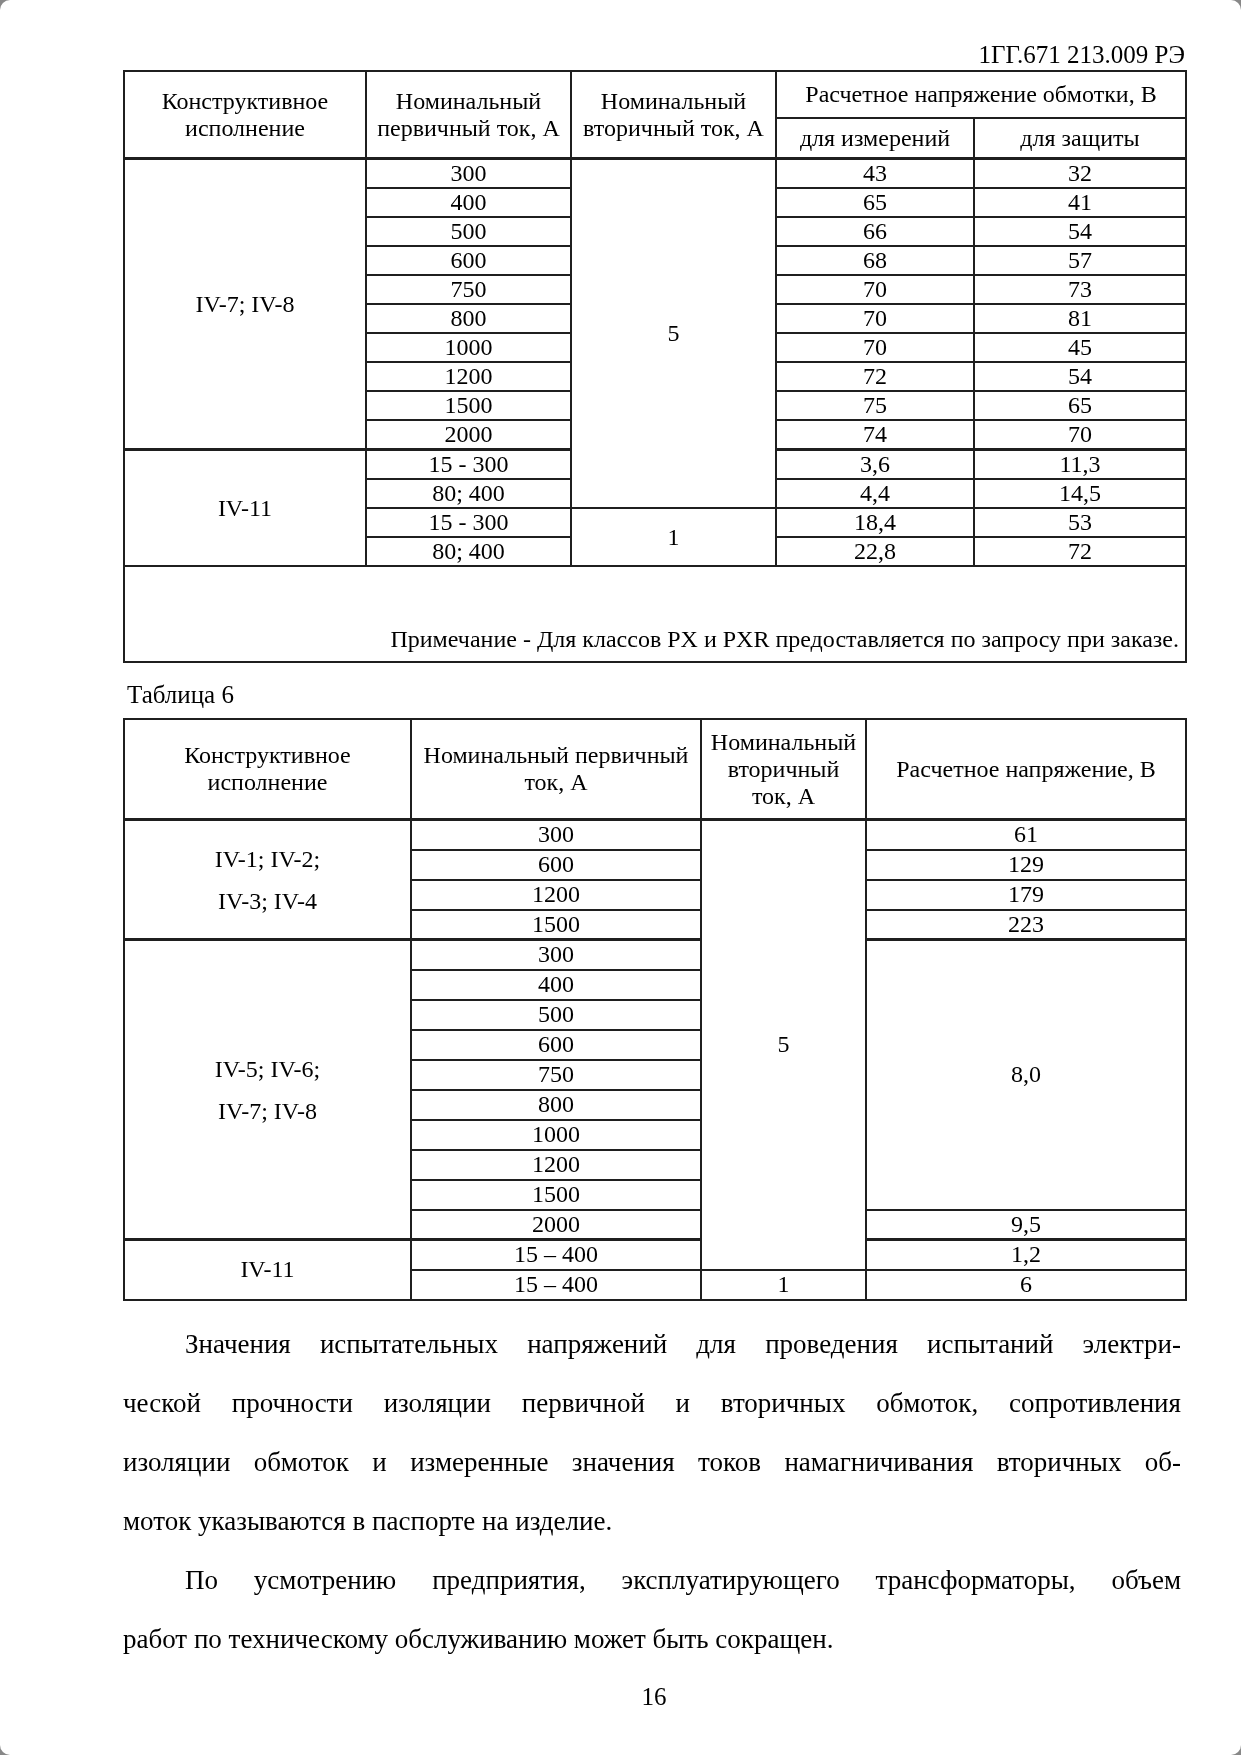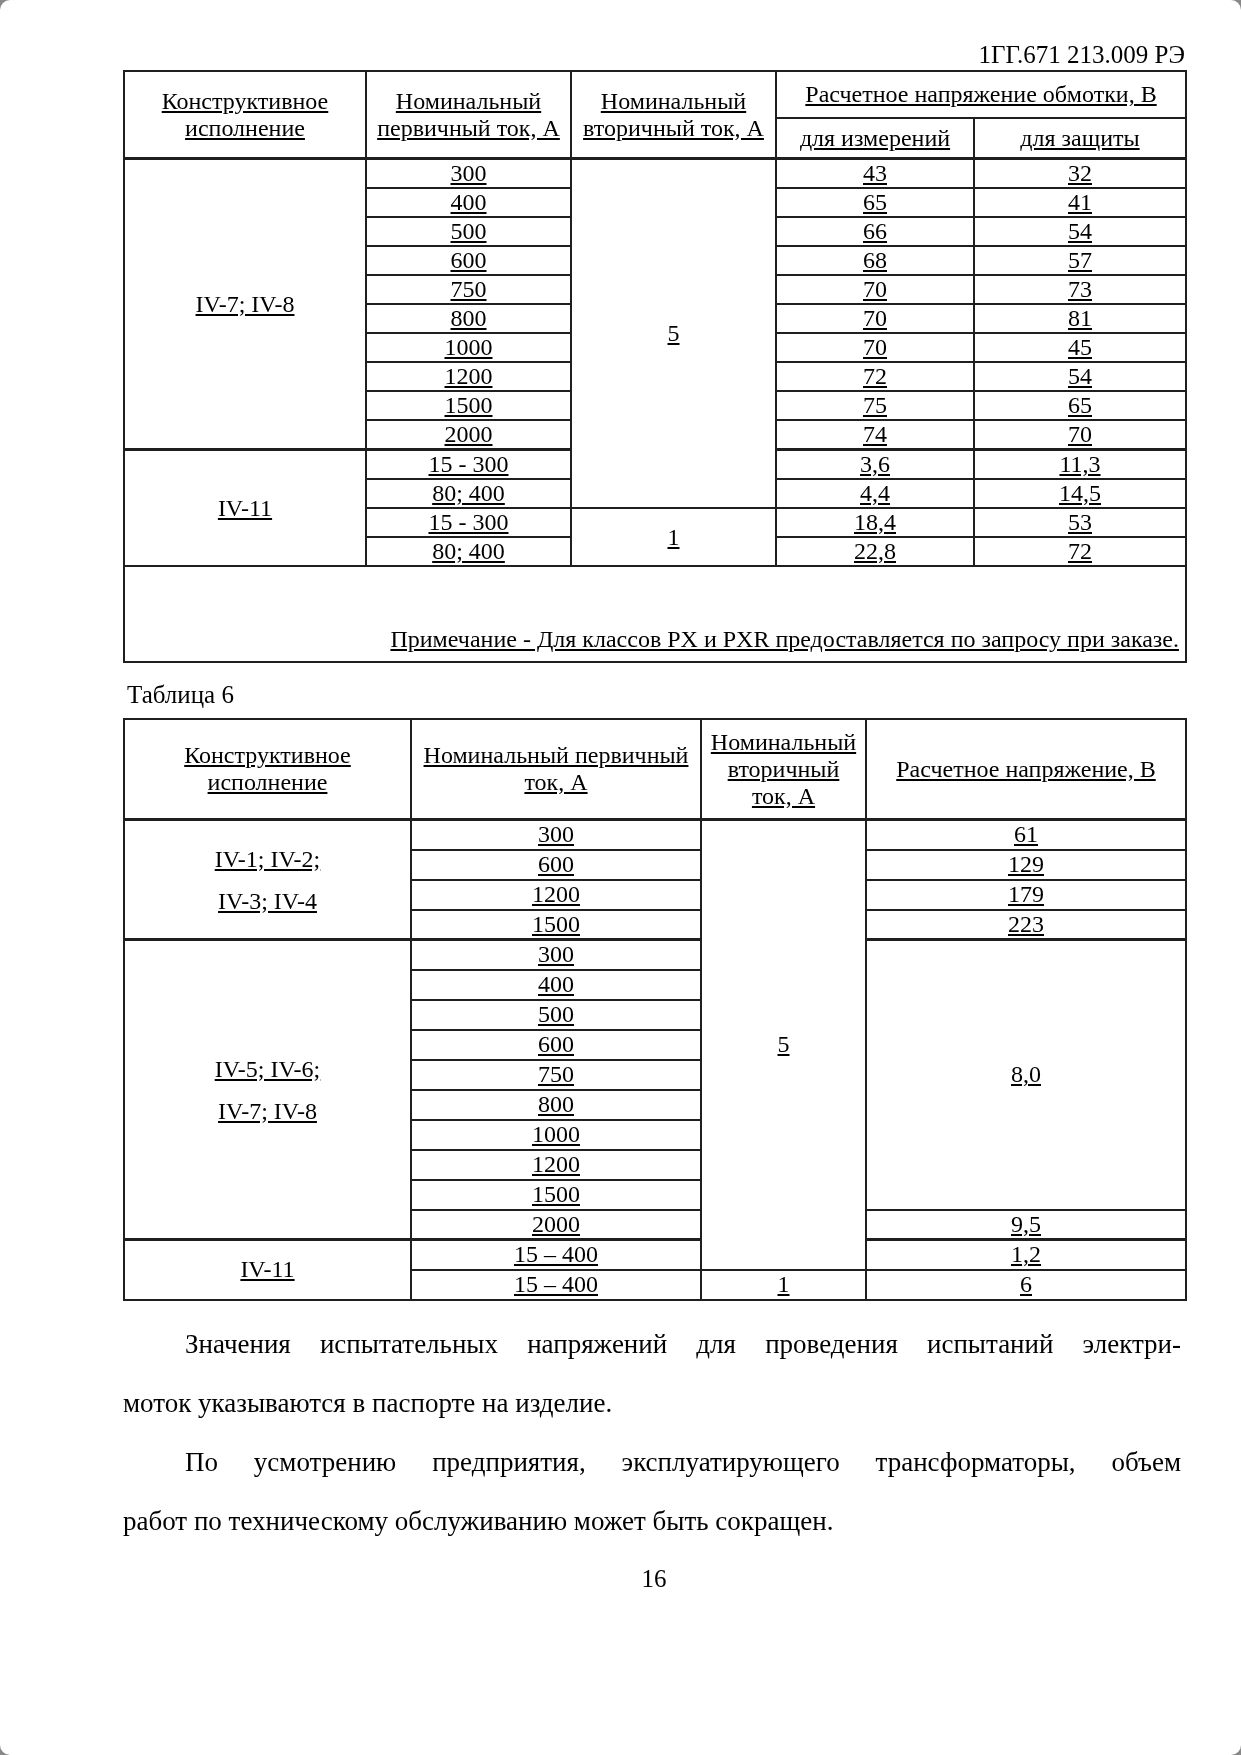--- a/index.html
+++ b/index.html
@@ -6,21 +6,21 @@
   .page {
     width:1241px; height:1755px; background:#ffffff; color:#000;
     font-family:"Liberation Serif", serif;
     box-sizing:border-box; padding:40px 56px 0 123px;
     overflow:hidden; margin:0 auto; position:relative;border-radius:10px;
   }
   .docnum { text-align:right; font-size:25px; line-height:30px; }
   .caption { font-size:25px; line-height:31px; margin:14px 0 8px 8px; }
   .caption2 { font-size:25px; line-height:31px; margin:16px 0 8px 4px; }
 
-  table { border-collapse:collapse; width:1062px; table-layout:fixed;text-decoration:underline; }
+  table { border-collapse:collapse; width:1062px; table-layout:fixed; }
   th, td {
     border:2px solid #1f1f1f; font-weight:normal; font-size:24px;
     text-align:center; vertical-align:middle; padding:0 6px; overflow:hidden;
   }
   .hb { border-bottom:3px solid #1f1f1f; }       
   tr.sec td { border-top:3px solid #1f1f1f; }    
 
   .t5 tbody tr { height:29px; }
   .t6 tbody tr { height:30px; }
   .t5 .hrow1 th { height:45px; }
@@ -231,20 +231,22 @@
       <tr>
         <td>15 – 400</td>
         <td>1</td>
         <td>6</td>
       </tr>
     </tbody>
   </table>
 
   <div class="bodytext">
     <div class="line indent">Значения испытательных напряжений для проведения испытаний электри-</div>
+    <div class="line">ческой прочности изоляции первичной и вторичных обмоток, сопротивления</div>
+    <div class="line">изоляции обмоток и измеренные значения токов намагничивания вторичных об-</div>
     <div class="line last">моток указываются в паспорте на изделие.</div>
     <div class="line indent">По усмотрению предприятия, эксплуатирующего трансформаторы, объем</div>
     <div class="line last">работ по техническому обслуживанию может быть сокращен.</div>
   </div>
 
   <div class="pagenum">16</div>
 
 </div>
 
 </body></html>

